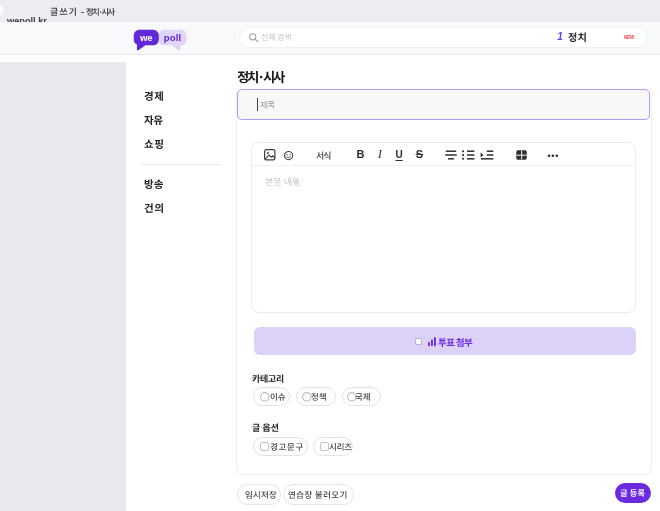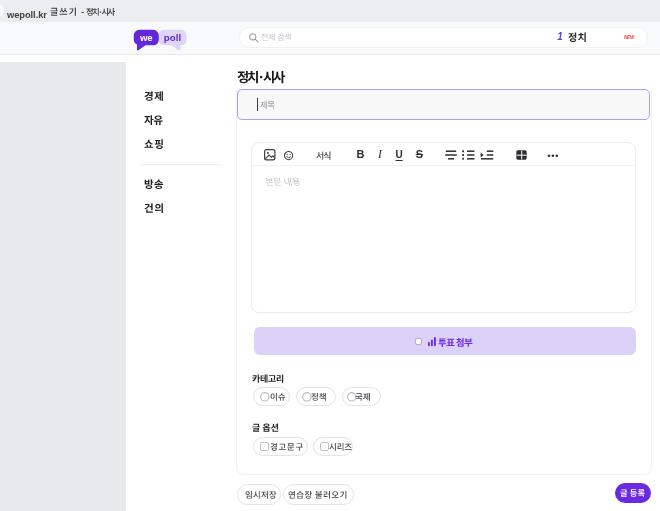--- a/index.html
+++ b/index.html
@@ -1,21 +1,21 @@
 <!DOCTYPE html>
 <html><head><meta charset="utf-8">
 <style>
 *{margin:0;padding:0}
 html,body{width:660px;height:511px;background:#fff;overflow:hidden;
 font-family:"Liberation Sans",sans-serif;}
 body{position:relative}
 </style></head><body>
 <div style="position:absolute;left:0;top:0;width:660px;height:22px;background:#ecedf0;"></div>
 <div style="position:absolute;left:-7px;top:5px;width:11px;height:11px;background:#fafbfc;border-radius:5px;"></div>
-<div style="position:absolute;left:7px;top:10px;font-size:9.3px;font-weight:700;color:#3d4043;letter-spacing:-0.05px;">wepoll.kr</div>
+<div style="position:absolute;left:7px;top:16px;font-size:9.3px;font-weight:700;color:#3d4043;letter-spacing:-0.05px;">wepoll.kr</div>
 <svg style="position:absolute;left:48.8px;top:5.2px" width="38" height="14" viewBox="0 0 38 14">
     <path transform="translate(1,10)" d="M1.3 -7.2H6.6V-6.3H1.3ZM0.4 -4.6H7.9V-3.7H0.4ZM5.9 -7.2H7.0V-6.6Q7.0 -6.2 7.0 -5.6Q6.9 -5.0 6.8 -4.3L5.7 -4.4Q5.9 -5.1 5.9 -5.7Q5.9 -6.2 5.9 -6.6ZM1.2 -3.1H7.0V-0.8H2.3V0.1H1.3V-1.6H5.9V-2.2H1.2ZM1.3 -0.1H7.2V0.7H1.3Z M11.3 -6.9H12.1V-5.9Q12.1 -5.3 11.9 -4.6Q11.7 -4.0 11.3 -3.4Q10.9 -2.9 10.3 -2.6L9.7 -3.4Q10.2 -3.7 10.6 -4.1Q10.9 -4.5 11.1 -5.0Q11.3 -5.5 11.3 -5.9ZM11.5 -6.9H12.3V-5.9Q12.3 -5.6 12.4 -5.2Q12.5 -4.8 12.7 -4.5Q12.9 -4.2 13.2 -3.9Q13.5 -3.6 13.9 -3.4L13.4 -2.5Q12.9 -2.7 12.6 -3.1Q12.2 -3.5 12.0 -3.9Q11.7 -4.4 11.6 -4.9Q11.5 -5.4 11.5 -5.9ZM14.6 -6.9H15.4V-5.9Q15.4 -5.3 15.2 -4.6Q15.0 -3.9 14.6 -3.4Q14.2 -2.8 13.4 -2.5L13.0 -3.4Q13.6 -3.6 13.9 -4.0Q14.2 -4.5 14.4 -5.0Q14.6 -5.5 14.6 -5.9ZM14.8 -6.9H15.6V-5.9Q15.6 -5.4 15.8 -4.9Q16.0 -4.5 16.3 -4.1Q16.7 -3.7 17.2 -3.4L16.7 -2.6Q16.0 -2.9 15.6 -3.4Q15.2 -3.9 15.0 -4.6Q14.8 -5.2 14.8 -5.9ZM9.7 -1.2H17.2V-0.3H9.7Z M24.8 -7.5H25.9V0.8H24.8ZM22.4 -6.6H23.5Q23.5 -5.7 23.3 -4.9Q23.1 -4.0 22.6 -3.2Q22.2 -2.5 21.5 -1.8Q20.7 -1.2 19.6 -0.7L19.1 -1.5Q20.3 -2.1 21.0 -2.8Q21.7 -3.5 22.1 -4.4Q22.4 -5.4 22.4 -6.5ZM19.5 -6.6H22.9V-5.8H19.5Z M31.5 -2.1V-3.0H33.9V-2.1Z" fill="#3d4043"></path>
   </svg>
 <svg style="position:absolute;left:85.3px;top:5.0px" width="33" height="13" viewBox="0 0 33 13">
     <path transform="translate(1,10)" d="M4.5 -5.0H6.0V-4.2H4.5ZM5.7 -6.9H6.7V-2.4H5.7ZM4.2 -2.2Q5.0 -2.2 5.5 -2.0Q6.1 -1.9 6.4 -1.5Q6.7 -1.2 6.7 -0.7Q6.7 -0.0 6.1 0.3Q5.4 0.7 4.2 0.7Q2.9 0.7 2.3 0.3Q1.6 -0.0 1.6 -0.7Q1.6 -1.2 1.9 -1.5Q2.2 -1.9 2.8 -2.0Q3.4 -2.2 4.2 -2.2ZM4.2 -1.4Q3.6 -1.4 3.3 -1.4Q2.9 -1.3 2.7 -1.1Q2.5 -1.0 2.5 -0.7Q2.5 -0.5 2.7 -0.4Q2.9 -0.2 3.3 -0.1Q3.6 -0.0 4.2 -0.0Q4.7 -0.0 5.0 -0.1Q5.4 -0.2 5.6 -0.4Q5.8 -0.5 5.8 -0.7Q5.8 -1.0 5.6 -1.1Q5.4 -1.3 5.0 -1.4Q4.7 -1.4 4.2 -1.4ZM2.2 -6.2H3.0V-5.6Q3.0 -4.9 2.7 -4.3Q2.5 -3.6 2.0 -3.1Q1.5 -2.6 0.8 -2.4L0.3 -3.2Q0.8 -3.3 1.1 -3.6Q1.5 -3.9 1.7 -4.2Q1.9 -4.5 2.1 -4.9Q2.2 -5.3 2.2 -5.6ZM2.4 -6.2H3.2V-5.6Q3.2 -5.2 3.4 -4.7Q3.6 -4.3 4.0 -3.9Q4.3 -3.6 4.9 -3.4L4.4 -2.6Q3.8 -2.8 3.3 -3.3Q2.8 -3.8 2.6 -4.4Q2.4 -5.0 2.4 -5.6ZM0.6 -6.4H4.7V-5.6H0.6Z M11.8 -6.9H12.7V0.7H11.8ZM8.4 -5.0H9.2V-4.5Q9.2 -3.9 9.0 -3.3Q8.9 -2.7 8.6 -2.2Q8.3 -1.7 7.9 -1.3Q7.5 -0.9 7.0 -0.7L6.5 -1.5Q7.0 -1.7 7.3 -2.0Q7.6 -2.3 7.9 -2.8Q8.1 -3.2 8.3 -3.6Q8.4 -4.1 8.4 -4.5ZM8.6 -5.0H9.4V-4.5Q9.4 -4.1 9.5 -3.7Q9.6 -3.2 9.8 -2.8Q10.1 -2.4 10.4 -2.1Q10.8 -1.8 11.3 -1.6L10.7 -0.8Q10.2 -1.1 9.8 -1.4Q9.4 -1.8 9.1 -2.3Q8.9 -2.8 8.7 -3.4Q8.6 -3.9 8.6 -4.5ZM6.7 -5.7H11.0V-4.9H6.7ZM8.4 -6.8H9.4V-5.2H8.4Z M14.5 -2.3Q14.2 -2.3 14.0 -2.5Q13.8 -2.8 13.8 -3.1Q13.8 -3.4 14.0 -3.6Q14.2 -3.8 14.5 -3.8Q14.8 -3.8 15.0 -3.6Q15.2 -3.4 15.2 -3.1Q15.2 -2.8 15.0 -2.5Q14.8 -2.3 14.5 -2.3Z M17.7 -6.3H18.5V-5.1Q18.5 -4.4 18.3 -3.8Q18.2 -3.1 17.9 -2.5Q17.6 -1.9 17.2 -1.5Q16.8 -1.1 16.3 -0.8L15.7 -1.6Q16.2 -1.8 16.5 -2.2Q16.9 -2.6 17.2 -3.0Q17.4 -3.5 17.5 -4.1Q17.7 -4.6 17.7 -5.1ZM17.9 -6.3H18.7V-5.1Q18.7 -4.6 18.8 -4.1Q18.9 -3.6 19.2 -3.1Q19.4 -2.7 19.8 -2.3Q20.1 -2.0 20.6 -1.8L20.0 -1.0Q19.5 -1.2 19.1 -1.7Q18.7 -2.1 18.4 -2.6Q18.1 -3.2 18.0 -3.8Q17.9 -4.5 17.9 -5.1ZM21.1 -6.9H22.1V0.7H21.1Z M23.6 -6.3H24.4V-5.1Q24.4 -4.5 24.3 -3.8Q24.1 -3.1 23.9 -2.6Q23.6 -2.0 23.2 -1.6Q22.8 -1.1 22.3 -0.9L21.7 -1.7Q22.2 -1.9 22.5 -2.3Q22.9 -2.6 23.1 -3.1Q23.4 -3.6 23.5 -4.1Q23.6 -4.6 23.6 -5.1ZM23.8 -6.3H24.6V-5.1Q24.6 -4.6 24.7 -4.1Q24.8 -3.6 25.0 -3.2Q25.3 -2.7 25.6 -2.4Q26.0 -2.0 26.4 -1.8L25.8 -1.0Q25.3 -1.3 24.9 -1.7Q24.6 -2.1 24.3 -2.7Q24.1 -3.2 23.9 -3.8Q23.8 -4.5 23.8 -5.1ZM26.8 -6.9H27.8V0.7H26.8ZM27.6 -3.9H28.9V-3.1H27.6Z" fill="#3d4043"></path>
   </svg>
 <div style="position:absolute;left:0;top:62px;width:126px;height:449px;background:#e7e9ec;"></div>
 <div style="position:absolute;left:0;top:22px;width:660px;height:32px;background:#f8f9fa;border-bottom:1px solid #e6e7e9;"></div>
 <svg style="position:absolute;left:130px;top:27px" width="62" height="26" viewBox="0 0 62 26">
 <path d="M34 2.8 h17 a5.5 5.5 0 0 1 5.5 5.5 v4.5 a5.5 5.5 0 0 1 -5.5 5.5 h-0.6 v4 q0 2.1 -1.75 0.9 l-7 -4.9 h-7.65 a5.5 5.5 0 0 1 -5.5 -5.5 v-4.5 a5.5 5.5 0 0 1 5.5 -5.5 z" fill="#ded5f9"></path>

